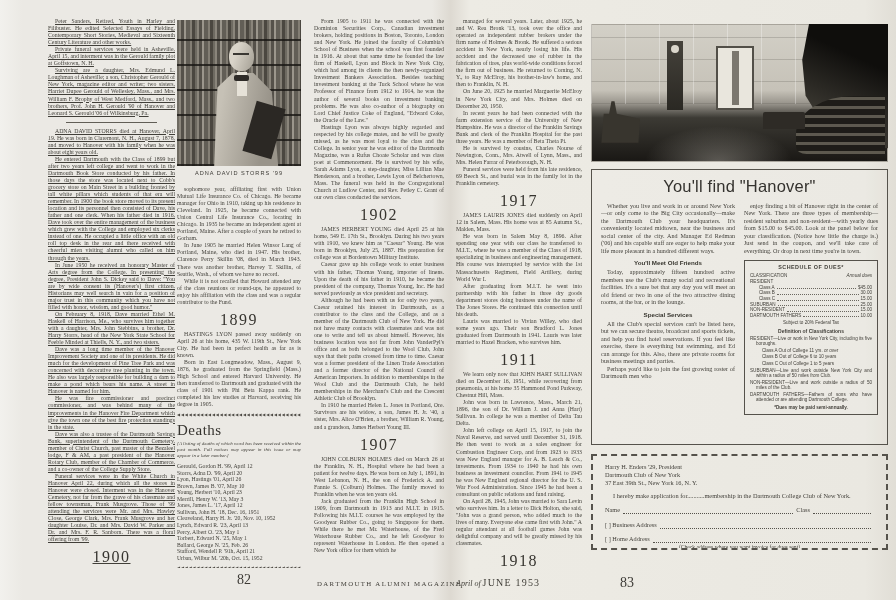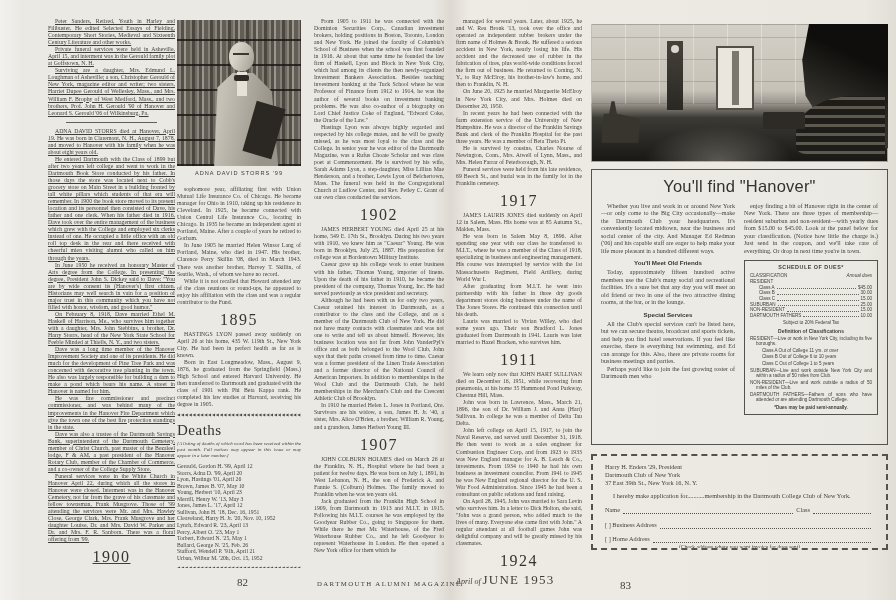--- a/index.html
+++ b/index.html
@@ -74,30 +74,30 @@
   .man-shirt{ position:absolute; left:34px; top:30px; width:10px; height:24px; background:#e6e2d8; }
   .man-tie{ position:absolute; left:31px; top:33px; width:15px; height:6px; background:#2e2b27; border-radius:2px; }
   .man-book{ position:absolute; right:4px; top:62px; width:30px; height:52px;
     background:#2b2824; transform:rotate(16deg); }
   .caption{
     position:absolute; left:169px; top:170px; width:140px;
     text-align:center; font-family:"Liberation Sans","DejaVu Sans",sans-serif;
     font-size:5.6px; letter-spacing:1px; color:#3d3b36;
   }
   
-  .folio{ position:absolute; bottom:12px; font-size:11px; color:#3d3b36; }
+  .folio{ position:absolute; bottom:12px; font-size:14px; color:#3d3b36; }
   .folio-82{ left:237px; }
   .folio-83{ left:620px; bottom:9px; }
   .runner-left{
     position:absolute; left:317px; bottom:13px;
     font-size:6.8px; letter-spacing:1.4px; color:#403e38;
   }
   .runner-right{ position:absolute; left:456px; bottom:12px; font-size:7.5px; color:#403e38; }
   .runner-right .it{ font-style:italic; font-size:8px; }
-  .runner-right .caps{ letter-spacing:1.2px; font-size:13px; }
+  .runner-right .caps{ letter-spacing:1.2px; font-size:10px; }
   
   .ad{ position:absolute; left:591px; top:24px; width:297px; }
   .lobby-photo{
     position:relative; width:297px; height:138px; overflow:hidden;
     background:linear-gradient(#d3d0c7 0%,#c6c2b8 48%,#96928a 58%,#3c3a34 68%,#191714 100%);
     box-shadow:0 0 0 1px #a8a49b inset;
   }
   .panel-lines{ position:absolute; left:0; top:0; width:100%; height:58%;
     background:repeating-linear-gradient(90deg, rgba(255,255,255,.3) 0 1px, rgba(0,0,0,0) 1px 34px),
                repeating-linear-gradient(0deg, rgba(90,87,80,.25) 0 1px, rgba(0,0,0,0) 1px 22px); }
@@ -196,21 +196,21 @@
       <div class="man-shirt"></div>
       <div class="man-tie"></div>
     </div>
   </div>
   <div class="caption">ADNA DAVID STORRS '99</div>
 
   <div class="col col2">
       <div class="b-p">sophomore year, affiliating first with Union Mutual Life Insurance Co. of Chicago. He became manager for Ohio in 1910, taking up his residence in Cleveland. In 1925, he became connected with Union Central Life Insurance Co., locating in Chicago. In 1935 he became an independent agent at Portland, Maine. After a couple of years he retired to Gorham.</div>
       <div class="b-p">In June 1905 he married Helen Winsor Lang of Portland, Maine, who died in 1947. His brother, Clarence Perry Skillin '08, died in March 1943. There was another brother, Harvey T. Skillin, of Seattle, Wash., of whom we have no record.</div>
       <div class="b-p">While it is not recalled that Howard attended any of the class reunions or round-ups, he appeared to enjoy his affiliation with the class and was a regular contributor to the Fund.</div>
-      <div class="b-h">1895</div>
+      <div class="b-h">1899</div>
       <div class="b-p">HASTINGS LYON passed away suddenly on April 26 at his home, 435 W. 119th St., New York City. He had been in perfect health as far as is known.</div>
       <div class="b-p">Born in East Longmeadow, Mass., August 9, 1876, he graduated from the Springfield (Mass.) High School and entered Harvard University. He then transferred to Dartmouth and graduated with the class of 1901 with Phi Beta Kappa rank. He completed his law studies at Harvard, receiving his degree in 1905.</div>
       <div class="b-arrows">◀◀◀◀◀◀◀◀◀◀◀◀◀◀◀◀◀◀◀◀◀◀◀◀◀◀◀◀◀◀◀◀◀◀</div>
       <div class="b-hd">Deaths</div>
       <div class="b-note">[A listing of deaths of which word has been received within the past month. Full notices may appear in this issue or may appear in a later number.]</div>
       <div class="b-dl">Gerould, Gordon H. '99, April 12</div>
       <div class="b-dl">Storrs, Adna D. '99, April 20</div>
       <div class="b-dl">Lyon, Hastings '01, April 26</div>
       <div class="b-dl">Brown, James B. '07, May 10</div>
       <div class="b-dl">Young, Herbert '10, April 23</div>
@@ -251,21 +251,21 @@
       <div class="b-h">1917</div>
       <div class="b-p">JAMES LAURIS JONES died suddenly on April 12 in Salem, Mass. His home was at 85 Autumn St., Malden, Mass.</div>
       <div class="b-p">He was born in Salem May 8, 1896. After spending one year with our class he transferred to M.I.T., where he was a member of the Class of 1918, specializing in business and engineering management. His course was interrupted by service with the 1st Massachusetts Regiment, Field Artillery, during World War I.</div>
       <div class="b-p">After graduating from M.I.T. he went into partnership with his father in three dry goods department stores doing business under the name of The Jones Stores. He continued this connection until his death.</div>
       <div class="b-p">Lauris was married to Vivian Willey, who died some years ago. Their son Bradford L. Jones graduated from Dartmouth in 1941. Lauris was later married to Hazel Bracken, who survives him.</div>
       <div class="b-h">1911</div>
       <div class="b-p">We learn only now that JOHN HART SULLIVAN died on December 16, 1951, while recovering from pneumonia, at his home 35 Hammond Pond Parkway, Chestnut Hill, Mass.</div>
       <div class="b-p">John was born in Lawrence, Mass., March 21, 1896, the son of Dr. William J. and Anna (Hart) Sullivan. In college he was a member of Delta Tau Delta.</div>
       <div class="b-p">John left college on April 15, 1917, to join the Naval Reserve, and served until December 31, 1918. He then went to work as a sales engineer for Combustion Engineer Corp, and from 1923 to 1933 was New England manager for A. B. Leach &amp; Co., investments. From 1934 to 1940 he had his own business as investment councilor. From 1941 to 1945 he was New England regional director for the U. S. War Food Administration. Since 1945 he had been a consultant on public relations and fund raising.</div>
       <div class="b-p">On April 28, 1945, John was married to Sara Levin who survives him. In a letter to Dick Holton, she said, "John was a grand person, who added much to the lives of many. Everyone else came first with John." A regular attendant at all football games John was delightful company and will be greatly missed by his classmates.</div>
-      <div class="b-h">1924</div>
+      <div class="b-h">1918</div>
     </div>
 
   <div class="ad">
     <div class="lobby-photo">
       <div class="panel-lines"></div>
       <div class="lobby-clock">
           <div class="clock-face"></div>
         </div>
       <div class="lobby-door"></div>
       <div class="lobby-stairs"></div>

